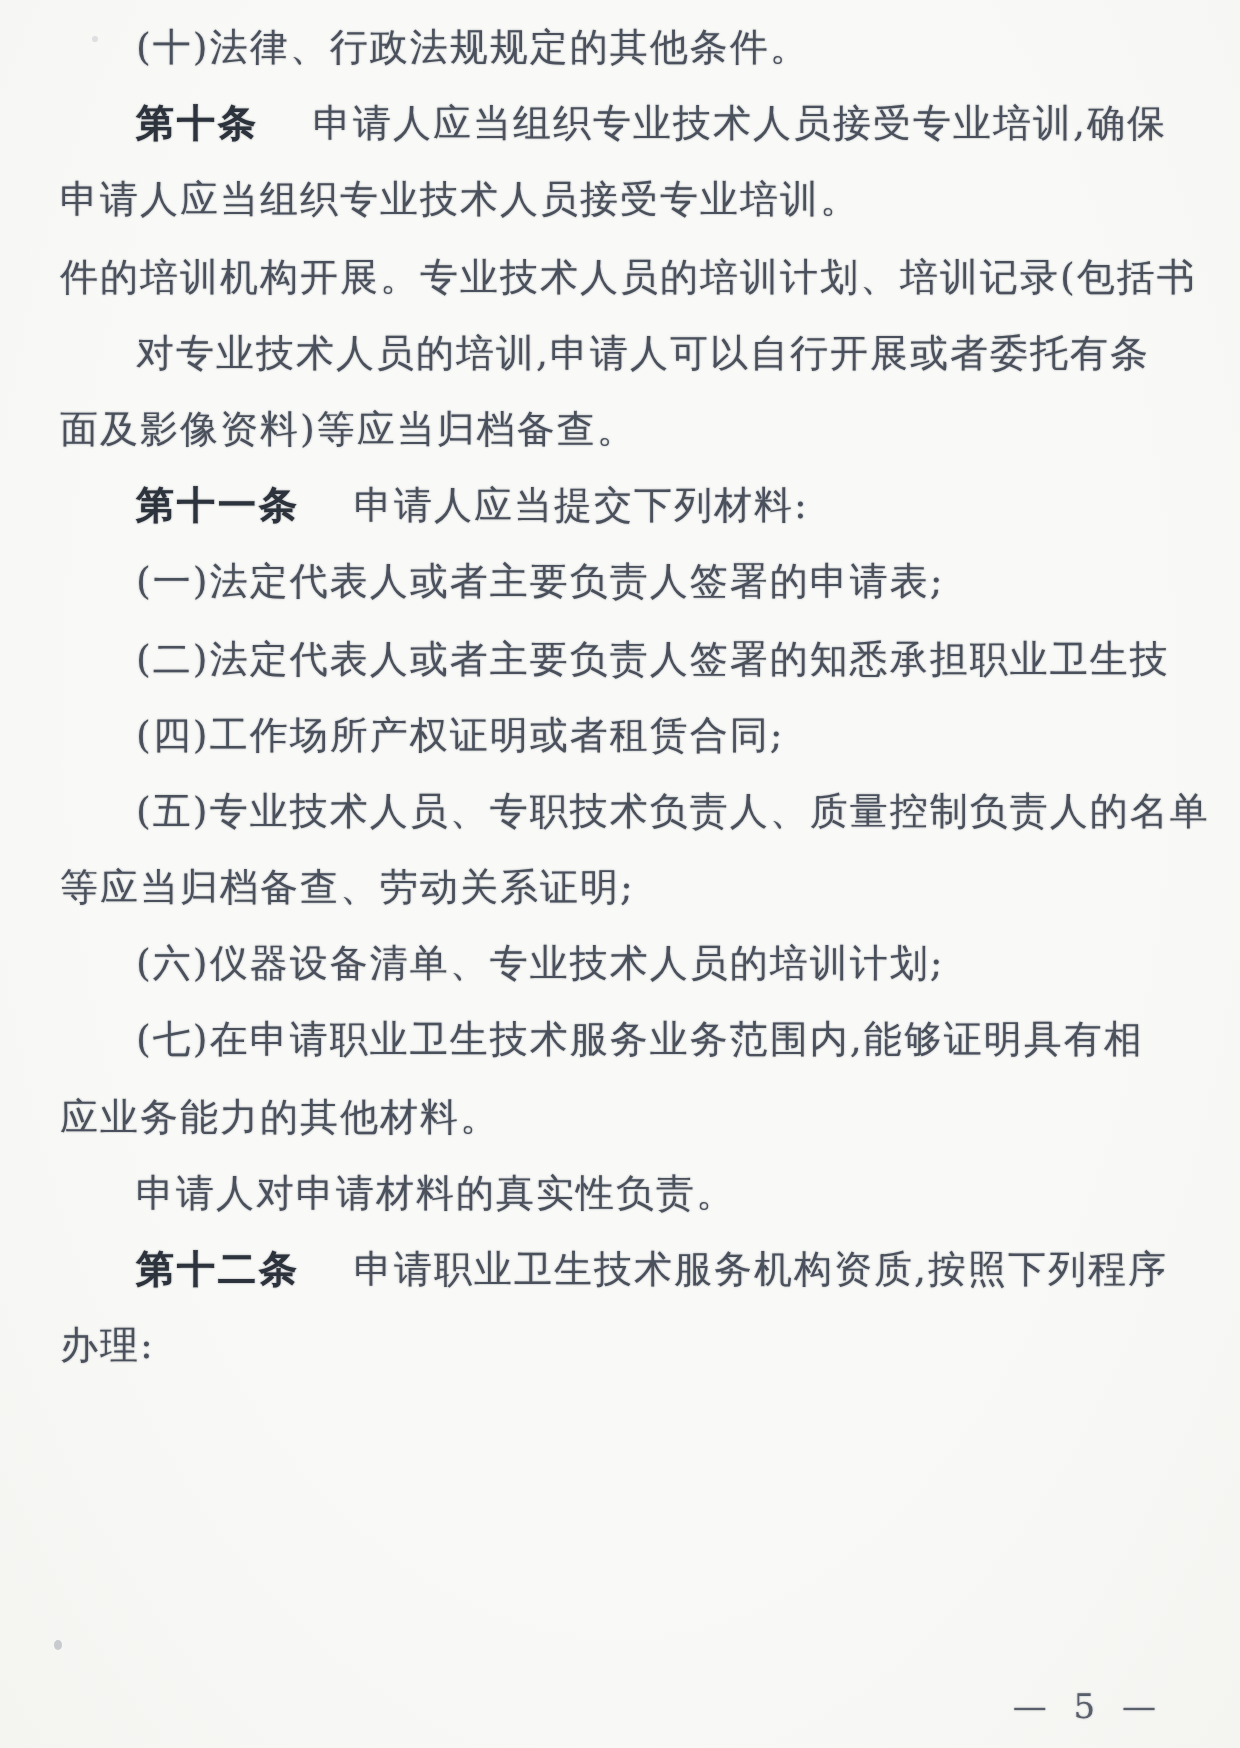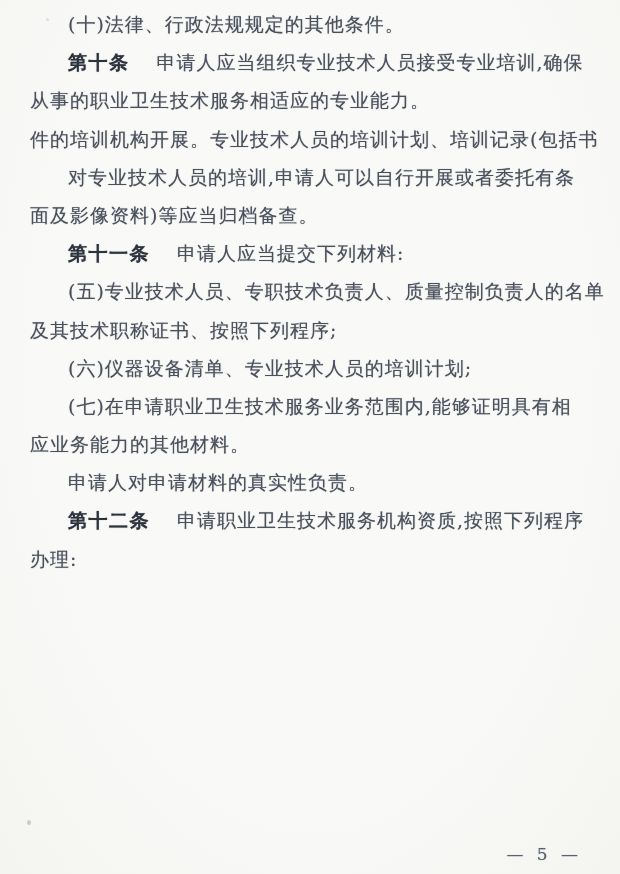--- a/index.html
+++ b/index.html
@@ -74,27 +74,30 @@
     opacity: 0.35;
   }
 </style>
 </head>
 <body>
 
 <div class="page">
   <div class="text-block" id="document-lines">
       <div class="line indent"><span>(十)法律、行政法规规定的其他条件。</span></div>
       <div class="line indent"><span class="article-no">第十条</span><span>申请人应当组织专业技术人员接受专业培训,确保</span></div>
-      <div class="line"><span>从事的职业卫生技术服务相适应的专业能力。</span></div>
+      <div class="line"><span>申请人应当组织专业技术人员接受专业培训。</span></div>
       <div class="line"><span>件的培训机构开展。专业技术人员的培训计划、培训记录(包括书</span></div>
       <div class="line indent"><span>对专业技术人员的培训,申请人可以自行开展或者委托有条</span></div>
       <div class="line"><span>面及影像资料)等应当归档备查。</span></div>
       <div class="line indent"><span class="article-no">第十一条</span><span>申请人应当提交下列材料:</span></div>
+      <div class="line indent"><span>(一)法定代表人或者主要负责人签署的申请表;</span></div>
+      <div class="line indent"><span>(二)法定代表人或者主要负责人签署的知悉承担职业卫生技</span></div>
+      <div class="line indent"><span>(四)工作场所产权证明或者租赁合同;</span></div>
       <div class="line indent"><span>(五)专业技术人员、专职技术负责人、质量控制负责人的名单</span></div>
-      <div class="line"><span>及其技术职称证书、按照下列程序;</span></div>
+      <div class="line"><span>等应当归档备查、劳动关系证明;</span></div>
       <div class="line indent"><span>(六)仪器设备清单、专业技术人员的培训计划;</span></div>
       <div class="line indent"><span>(七)在申请职业卫生技术服务业务范围内,能够证明具有相</span></div>
       <div class="line"><span>应业务能力的其他材料。</span></div>
       <div class="line indent"><span>申请人对申请材料的真实性负责。</span></div>
       <div class="line indent"><span class="article-no">第十二条</span><span>申请职业卫生技术服务机构资质,按照下列程序</span></div>
       <div class="line"><span>办理:</span></div>
     </div>
   <div class="page-number">— 5 —</div>
   <div class="speck speck-1"></div>
   <div class="speck speck-2"></div>

